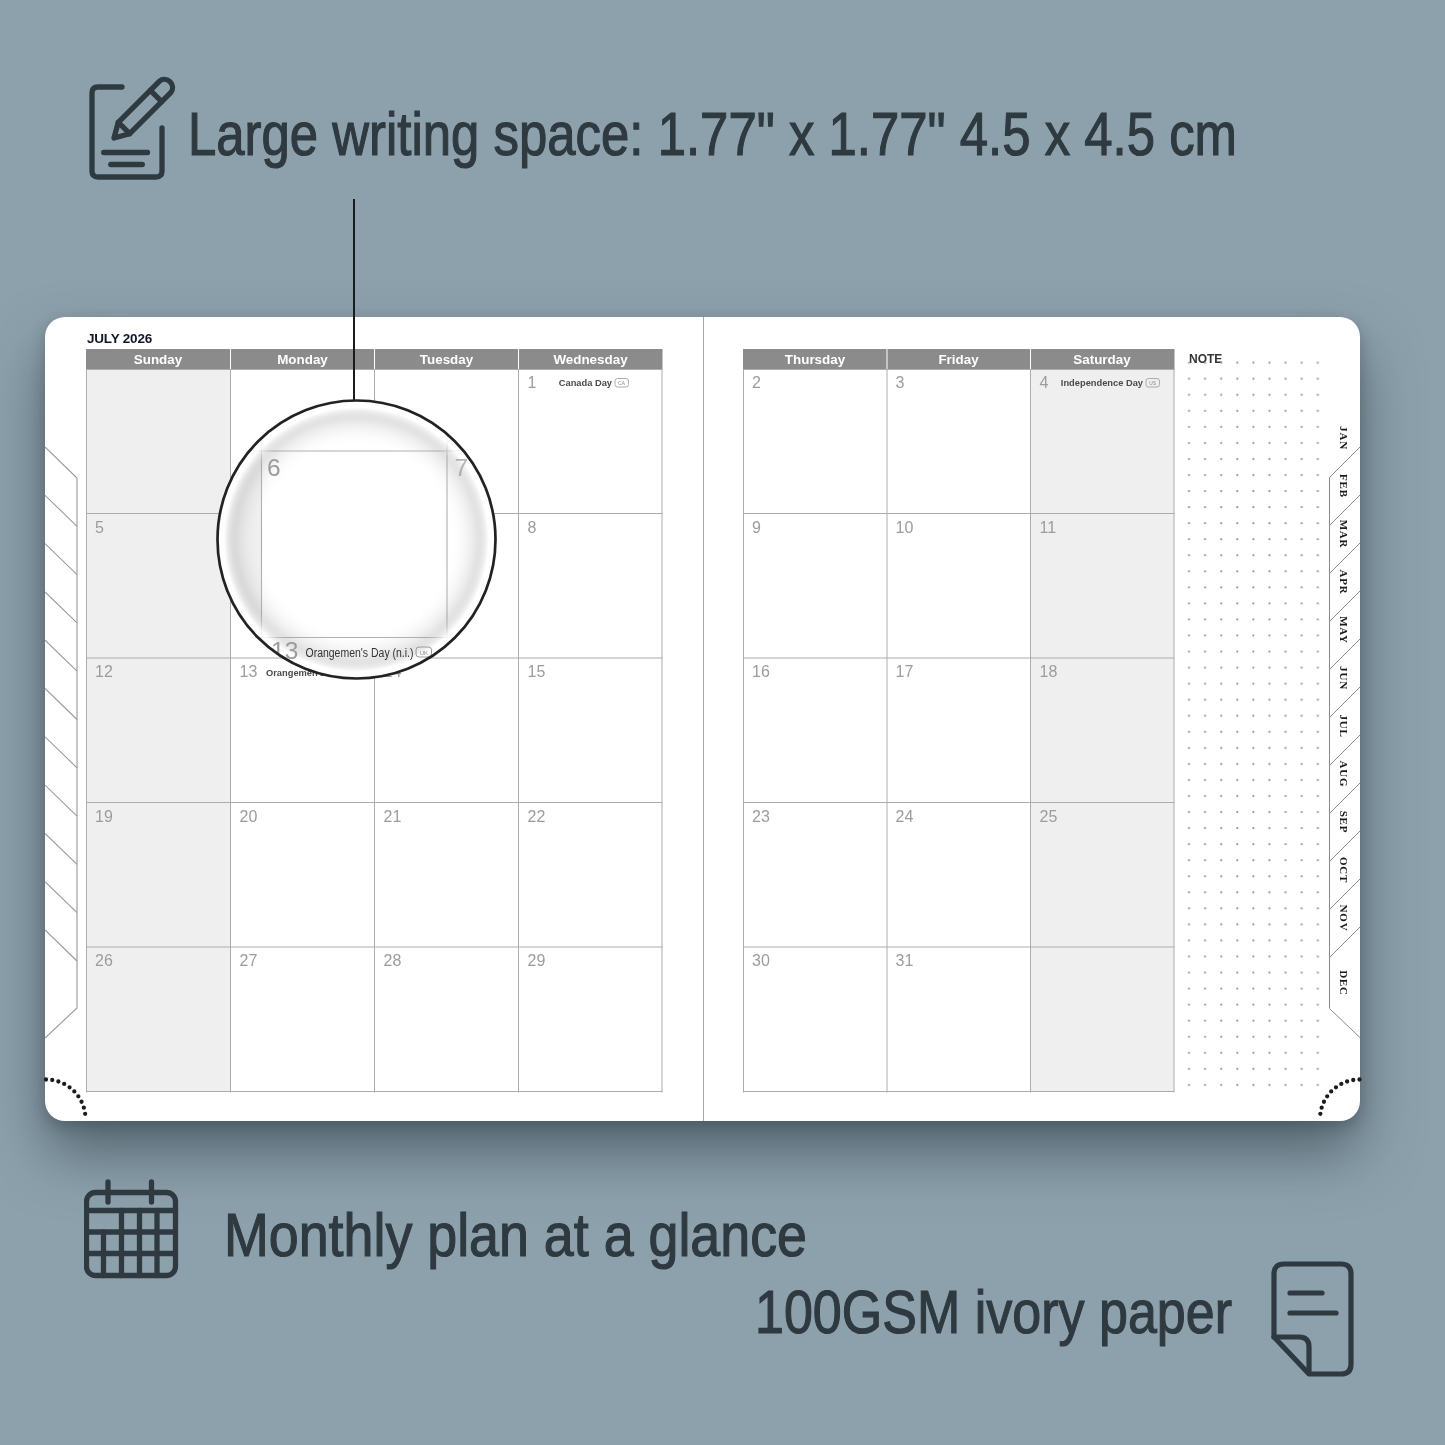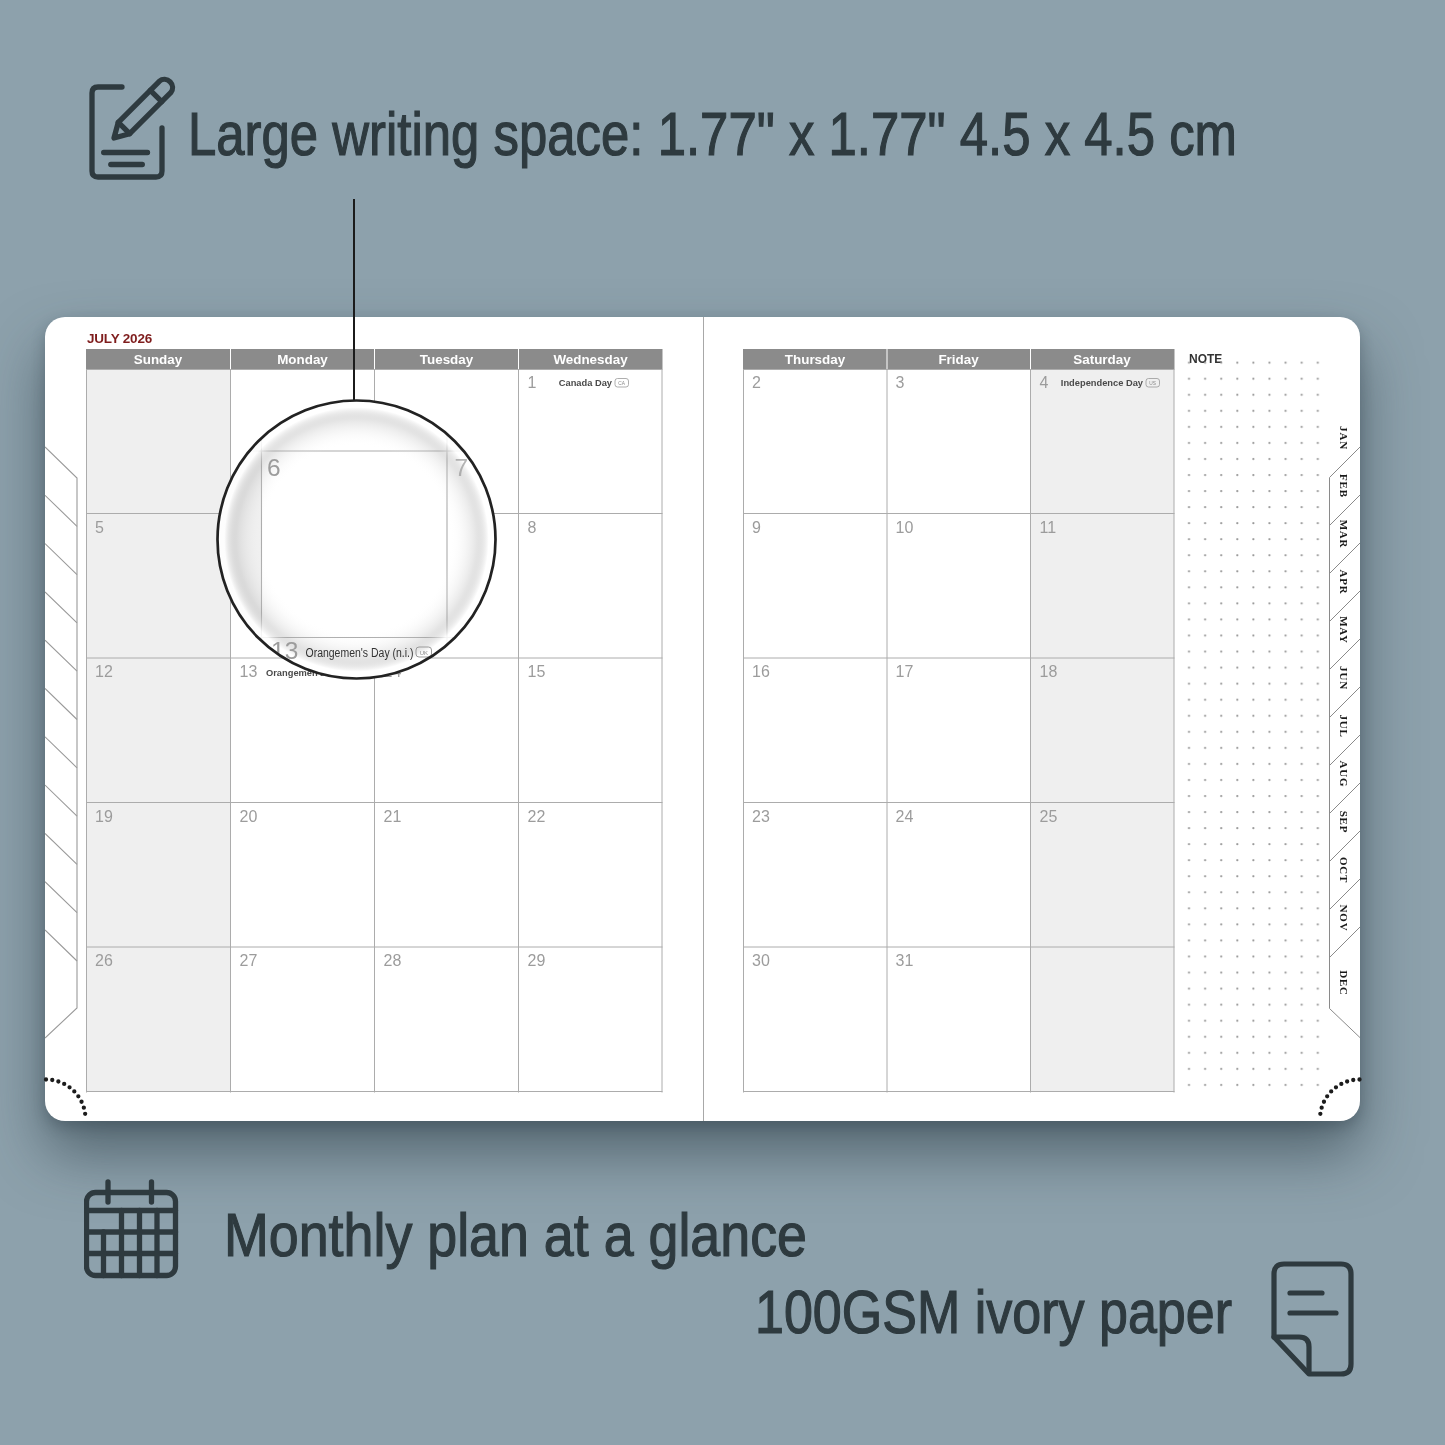--- a/index.html
+++ b/index.html
@@ -33,21 +33,21 @@
 <div class="abs page"></div>
 <div class="abs fold"></div>
 
 <svg class="abs" style="left:45px;top:445px;" width="34" height="596" viewBox="0 0 34 596">
   <g fill="none" stroke="#9a9a9a" stroke-width="1.1">
     <path d="M0 2 L32 33 L32 563 L0 593"></path>
     <path d="M0 50.3 L32 81.3 M0 98.6 L32 129.6 M0 146.9 L32 177.9 M0 195.2 L32 226.2 M0 243.5 L32 274.5 M0 291.8 L32 322.8 M0 340.1 L32 371.1 M0 388.4 L32 419.4 M0 436.7 L32 467.7 M0 485 L32 516"></path>
   </g>
 </svg>
 
-<div class="abs" style="left:87px;top:331px;font-size:13.5px;font-weight:700;color:#7f1d1d;letter-spacing:-0.2px;">JULY 2026</div>
+<div class="abs" style="left:87px;top:331px;font-size:13.5px;font-weight:700;color:#0f172a;letter-spacing:-0.2px;">JULY 2026</div>
 
 <svg class="abs" style="left:86px;top:349px;" width="578" height="744" viewBox="0 0 578 744">
   <rect x="0.5" y="20.5" width="144" height="722" fill="#EFEFEF"></rect>
   <rect x="0" y="0" width="576.5" height="20" fill="#8B8B8B"></rect>
   <g fill="#fff" font-size="13.4" font-weight="700" text-anchor="middle">
     <text x="72" y="14.8">Sunday</text>
     <text x="216.5" y="14.6">Monday</text>
     <text x="360.5" y="14.6">Tuesday</text>
     <text x="504.5" y="14.6">Wednesday</text>
   </g>

